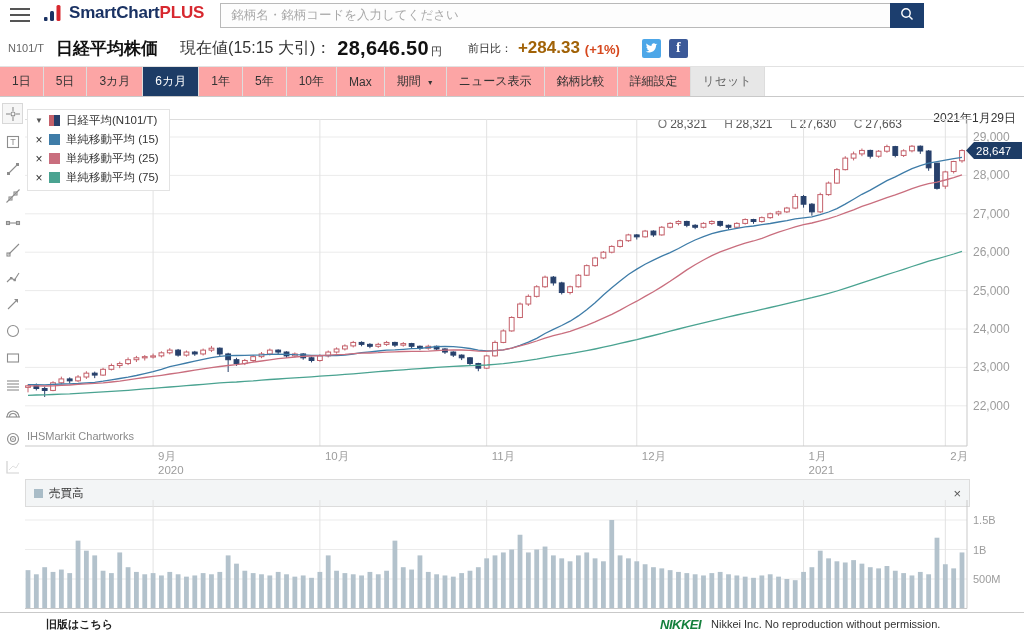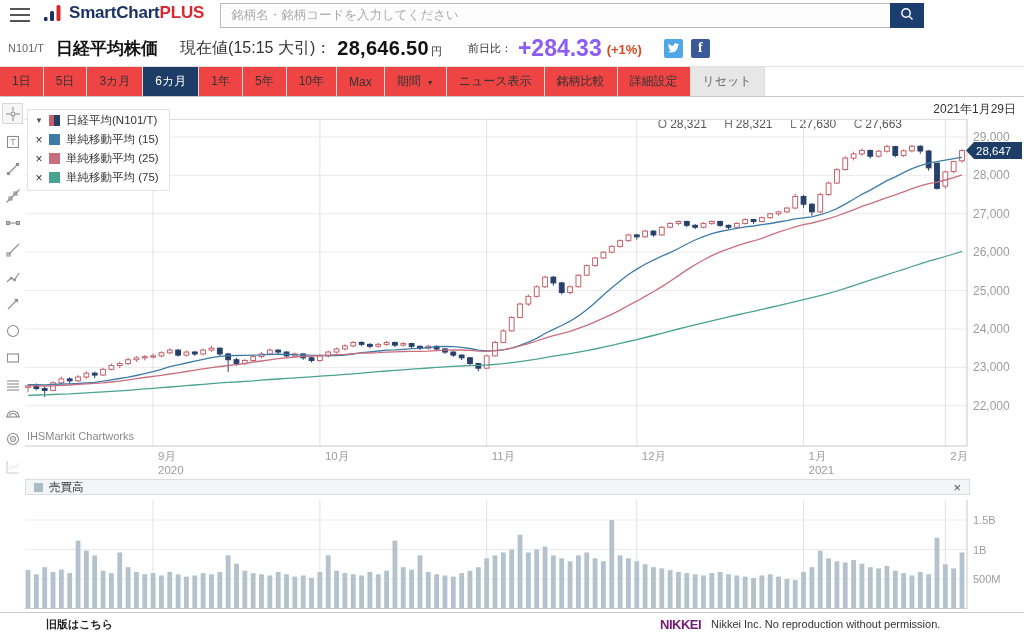--- a/index.html
+++ b/index.html
@@ -21,62 +21,62 @@
   .search-btn{width:34px;background:#1c3e6e;border:none;display:flex;align-items:center;justify-content:center;cursor:pointer;}
 
   
   .infobar{height:36px;display:flex;align-items:center;border-bottom:1px solid #e2e2e2;padding:0 8px;}
   .sym-code{font-size:11px;color:#666;margin-right:12px;}
   .sym-name{font-size:17px;font-weight:bold;color:#111;margin-right:22px;}
   .cur-label{font-size:16px;color:#333;margin-right:6px;}
   .cur-price{font-size:20px;font-weight:bold;color:#111;letter-spacing:0.3px;}
   .cur-unit{font-size:11px;color:#333;margin:6px 26px 0 2px;}
   .chg-label{font-size:11px;color:#333;margin-right:6px;}
-  .chg-val{font-size:23px;font-weight:bold;color:#8b5cf6;}
+  .chg-val{font-size:17px;font-weight:bold;color:#a16207;}
   .chg-pct{font-size:13px;font-weight:bold;color:#d6481e;margin:2px 14px 0 5px;}
   .sns{width:19px;height:19px;border-radius:2px;display:flex;align-items:center;justify-content:center;margin-left:8px;cursor:pointer;}
   .sns.tw{background:#4da7e8;}
   .sns.fb{background:#3b5998;color:#fff;font-weight:bold;font-size:14px;font-family:"Liberation Serif",serif;}
 
   
   .tabbar{height:29px;display:flex;align-items:stretch;border-bottom:1px solid #c9c9c9;}
-  .tab{display:flex;align-items:center;padding:0 12px;font-size:12px;color:#333;border-right:1px solid #ddd;cursor:pointer;background:#ef4444;white-space:nowrap;}
+  .tab{display:flex;align-items:center;padding:0 12px;font-size:12px;color:#333;border-right:1px solid #ddd;cursor:pointer;background:#fca5a5;white-space:nowrap;}
   .tab.selected{background:#1d3c66;color:#fff;}
   .tab.muted{background:#e7e7e7;color:#666;}
   .tab .caret{margin-left:6px;font-size:7px;color:#333;transform:translateY(0.5px);}
 
   
   .chart-wrap{position:relative;height:382px;background:#fff;}
   .tools{position:absolute;left:0;top:6px;width:25px;display:flex;flex-direction:column;align-items:center;}
   .tool{width:19px;height:19px;margin-bottom:8px;display:flex;align-items:center;justify-content:center;cursor:pointer;}
   .tool.first{border:1px solid #d8d8d8;background:#f6f6f6;}
   .tool.faded{position:absolute;bottom:2px;left:3px;margin:0;opacity:.45;}
   .ohlc{position:absolute;top:20px;right:122px;font-size:12px;color:#555;}
   .ohlc b{font-weight:normal;color:#777;margin:0 3px 0 14px;}
-  .chart-date{position:absolute;top:4px;right:8px;font-size:12px;color:#333;}
+  .chart-date{position:absolute;top:13px;right:8px;font-size:12px;color:#333;}
   .legend{position:absolute;left:27px;top:12px;background:#fff;border:1px solid #e3e3e3;padding:1px 10px 3px 5px;z-index:5;}
   .legend-row{display:flex;align-items:center;height:19px;font-size:11.5px;color:#333;white-space:nowrap;}
   .legend-row .x{width:12px;color:#333;font-size:12px;cursor:pointer;margin-right:4px;text-align:center;}
   .legend-row .caret{width:12px;color:#555;font-size:8px;cursor:pointer;margin-right:4px;text-align:center;}
   .chip{width:11px;height:11px;margin-right:6px;display:inline-block;}
   svg.price-svg{position:absolute;left:25px;top:22px;}
 
   
   .vol-wrap{position:relative;height:133px;background:#fff;}
-  .vol-header{position:absolute;left:25px;right:54px;top:0;height:16px;background:#f3f5f6;border:1px solid #dcdcdc;
+  .vol-header{position:absolute;left:25px;right:54px;top:0;height:28px;background:#f3f5f6;border:1px solid #dcdcdc;
       display:flex;align-items:center;padding:0 8px;font-size:11.5px;color:#333;box-sizing:border-box;}
   .vol-chip{width:9px;height:9px;background:#a9bcc7;margin-right:6px;}
   .vol-close{margin-left:auto;color:#555;font-size:13px;cursor:pointer;line-height:1;}
   svg.vol-svg{position:absolute;left:25px;top:21px;}
 
   
   .footer{position:relative;height:22px;border-top:1px solid #c9c9c9;display:flex;align-items:center;padding:0 10px;background:#fff;}
   .old-link{font-size:11px;font-weight:bold;color:#222;cursor:pointer;padding-left:36px;}
   .footer-brand{position:absolute;left:660px;display:flex;align-items:center;}
-  .nikkei-logo{font-size:13px;font-weight:bold;color:#701a75;letter-spacing:-0.5px;margin-right:10px;}
+  .nikkei-logo{font-size:13px;font-weight:bold;font-style:italic;color:#15803d;letter-spacing:-0.5px;margin-right:10px;}
   .copyright{font-size:11px;color:#333;}
 </style>
 </head>
 <body>
 
 <div class="app">
 
   <div class="topbar">
     <div class="hamburger">
         <span></span>

